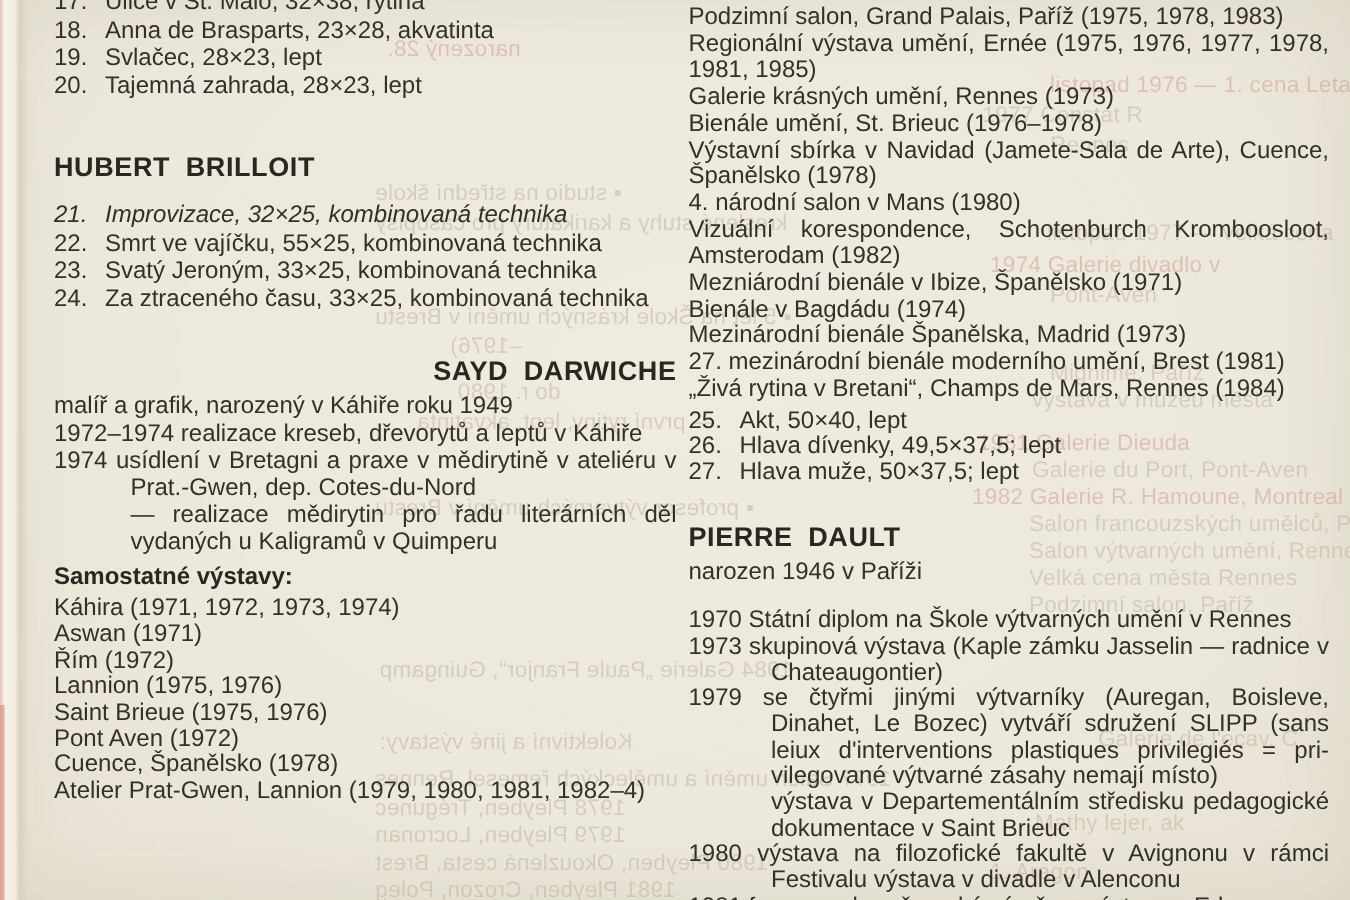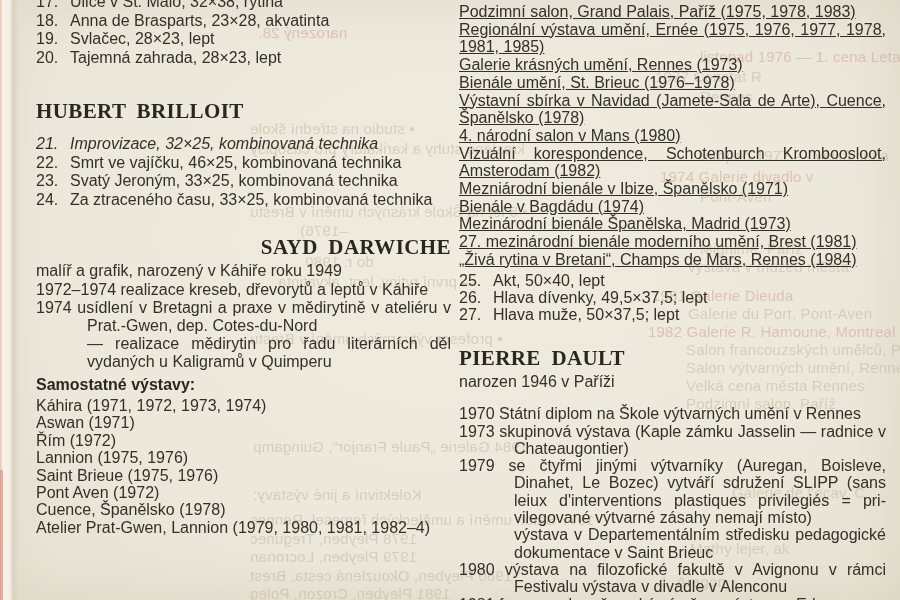--- a/index.html
+++ b/index.html
@@ -15,24 +15,24 @@
   .edge::after{content:"";position:absolute;left:0;bottom:0;width:3px;height:130px;background:#d98f82;opacity:.65;}
   .col{position:absolute;font-size:16px;}
   .col-left{left:36px;top:-7px;width:415px;}
   .col-right{left:459px;top:3px;width:427px;}
   .blk{margin:0;}
   
   .item{display:flex;line-height:18.5px;}
   .col-right .item{line-height:17.4px;}
   .item .num{flex:none;width:34px;}
   .item .txt{flex:1;}
-  .heading{font-weight:bold;font-size:21px;line-height:21px;letter-spacing:.4px;word-spacing:5px;color:#2a2722;font-family:Liberation Serif, serif;}
+  .heading{font-weight:bold;font-size:18px;line-height:21px;letter-spacing:.4px;word-spacing:5px;color:#2a2722;}
   .sub{line-height:18.5px;}
   .subheading{font-weight:bold;font-size:16px;line-height:18.5px;color:#2a2722;}
-  .para{line-height:17.7px;text-align:justify;text-decoration:underline;}
+  .para{line-height:17.7px;text-align:justify;}
   .plain{line-height:17.4px;}
   .bio{line-height:18px;text-align:justify;padding-left:51px;text-indent:-51px;}
   .biocont{line-height:18px;text-align:justify;padding-left:51px;}
   .col-right .bio{line-height:17.3px;padding-left:55px;text-indent:-55px;}
   .col-right .biocont{line-height:17.3px;padding-left:55px;}
   
   .gap-xs{margin-top:4px;}
   .gap-sm{margin-top:3px;}
   .gap-md{margin-top:13px;font-style:italic;}
   .gap-md2{margin-top:14px;}
@@ -104,21 +104,21 @@
         <span class="num">20.</span>
         <span class="txt">Tajemná zahrada, 28×23, lept</span>
       </div>
       <div class="blk heading gap-xl">HUBERT BRILLOIT</div>
       <div class="blk item gap-md">
         <span class="num">21.</span>
         <span class="txt">Improvizace, 32×25, kombinovaná technika</span>
       </div>
       <div class="blk item">
         <span class="num">22.</span>
-        <span class="txt">Smrt ve vajíčku, 46×25, kombinovaná technika</span>
+        <span class="txt">Smrt ve vajíčku, 55×25, kombinovaná technika</span>
       </div>
       <div class="blk item">
         <span class="num">23.</span>
         <span class="txt">Svatý Jeroným, 33×25, kombinovaná technika</span>
       </div>
       <div class="blk item">
         <span class="num">24.</span>
         <span class="txt">Za ztraceného času, 33×25, kombinovaná technika</span>
       </div>
       <div class="blk heading gap-xl2">SAYD DARWICHE</div>

